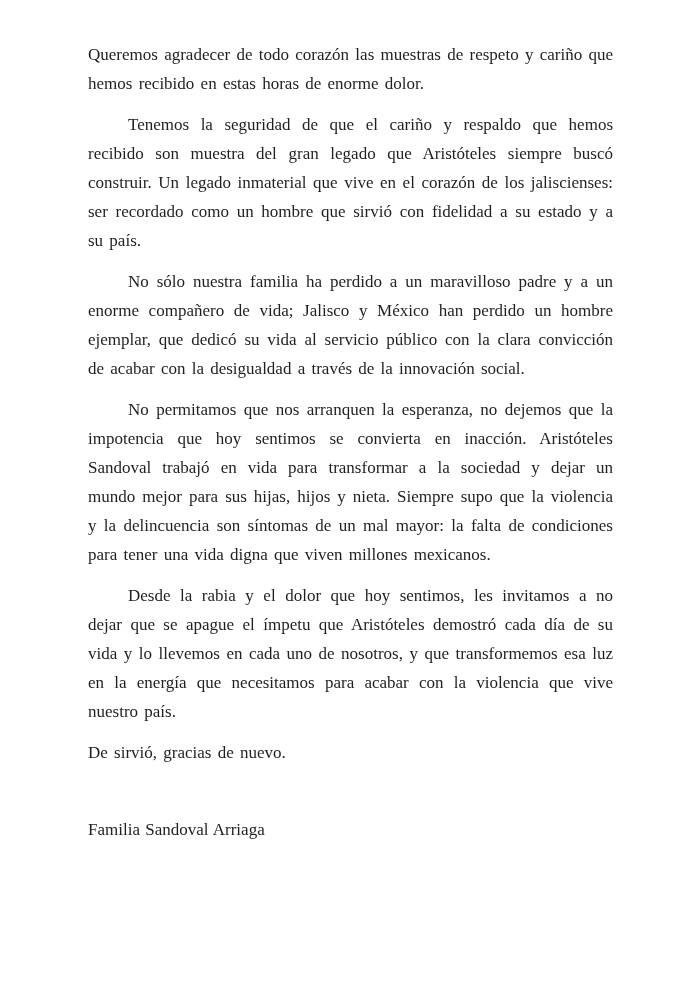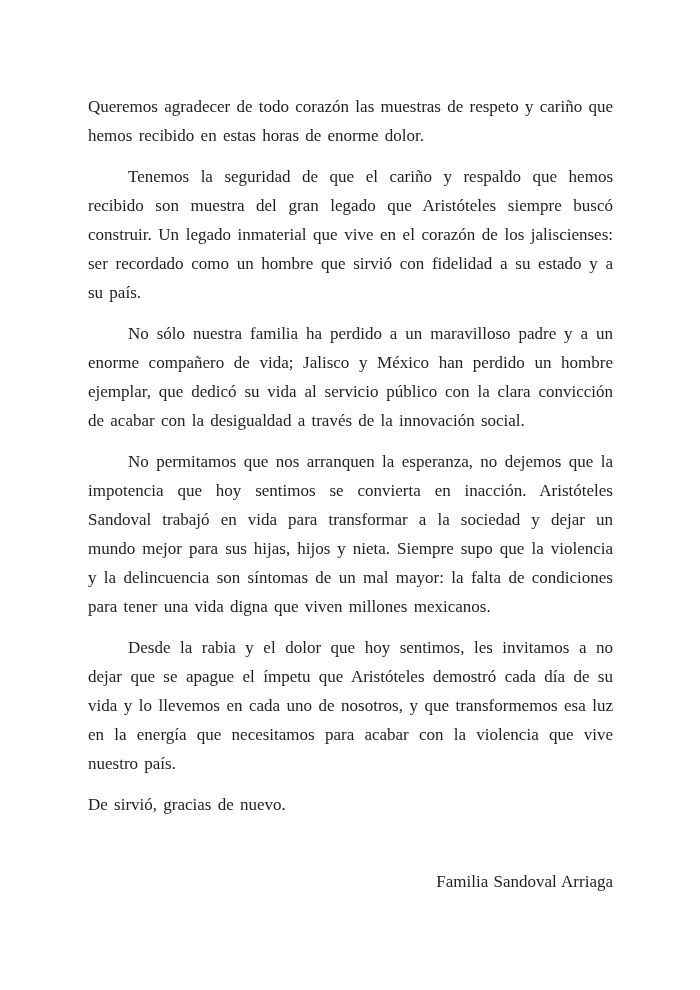--- a/index.html
+++ b/index.html
@@ -6,39 +6,39 @@
     margin: 0;
     padding: 0;
     background: #ffffff;
   }
   .page {
     position: relative;
     width: 700px;
     height: 990px;
     box-sizing: border-box;
     background: #ffffff;
-    padding: 92px 87px 0 88px;
+    padding: 40px 87px 0 88px;
     font-family: "Liberation Serif", "DejaVu Serif", serif;
     font-size: 17px;
     line-height: 29px;
     color: #1f1f1f;
     overflow: hidden;
   }
   .para {
     margin: 0 0 12px 0;
     text-align: justify;
     text-justify: inter-word;
     word-spacing: 2px;
   }
   .para.indent {
     text-indent: 40px;
   }
   .signature {
     margin: 48px 0 0 0;
-    text-align: right;
+    text-align: left;
     word-spacing: 1px;
   }
 </style>
 </head>
 <body>
 
 <div class="page">
   <p class="para">Queremos agradecer de todo corazón las muestras de respeto y cariño que hemos recibido en estas horas de enorme dolor.</p>
 
   <p class="para indent">Tenemos la seguridad de que el cariño y respaldo que hemos recibido son muestra del gran legado que Aristóteles siempre buscó construir. Un legado inmaterial que vive en el corazón de los jaliscienses: ser recordado como un hombre que sirvió con fidelidad a su estado y a su país.</p>

